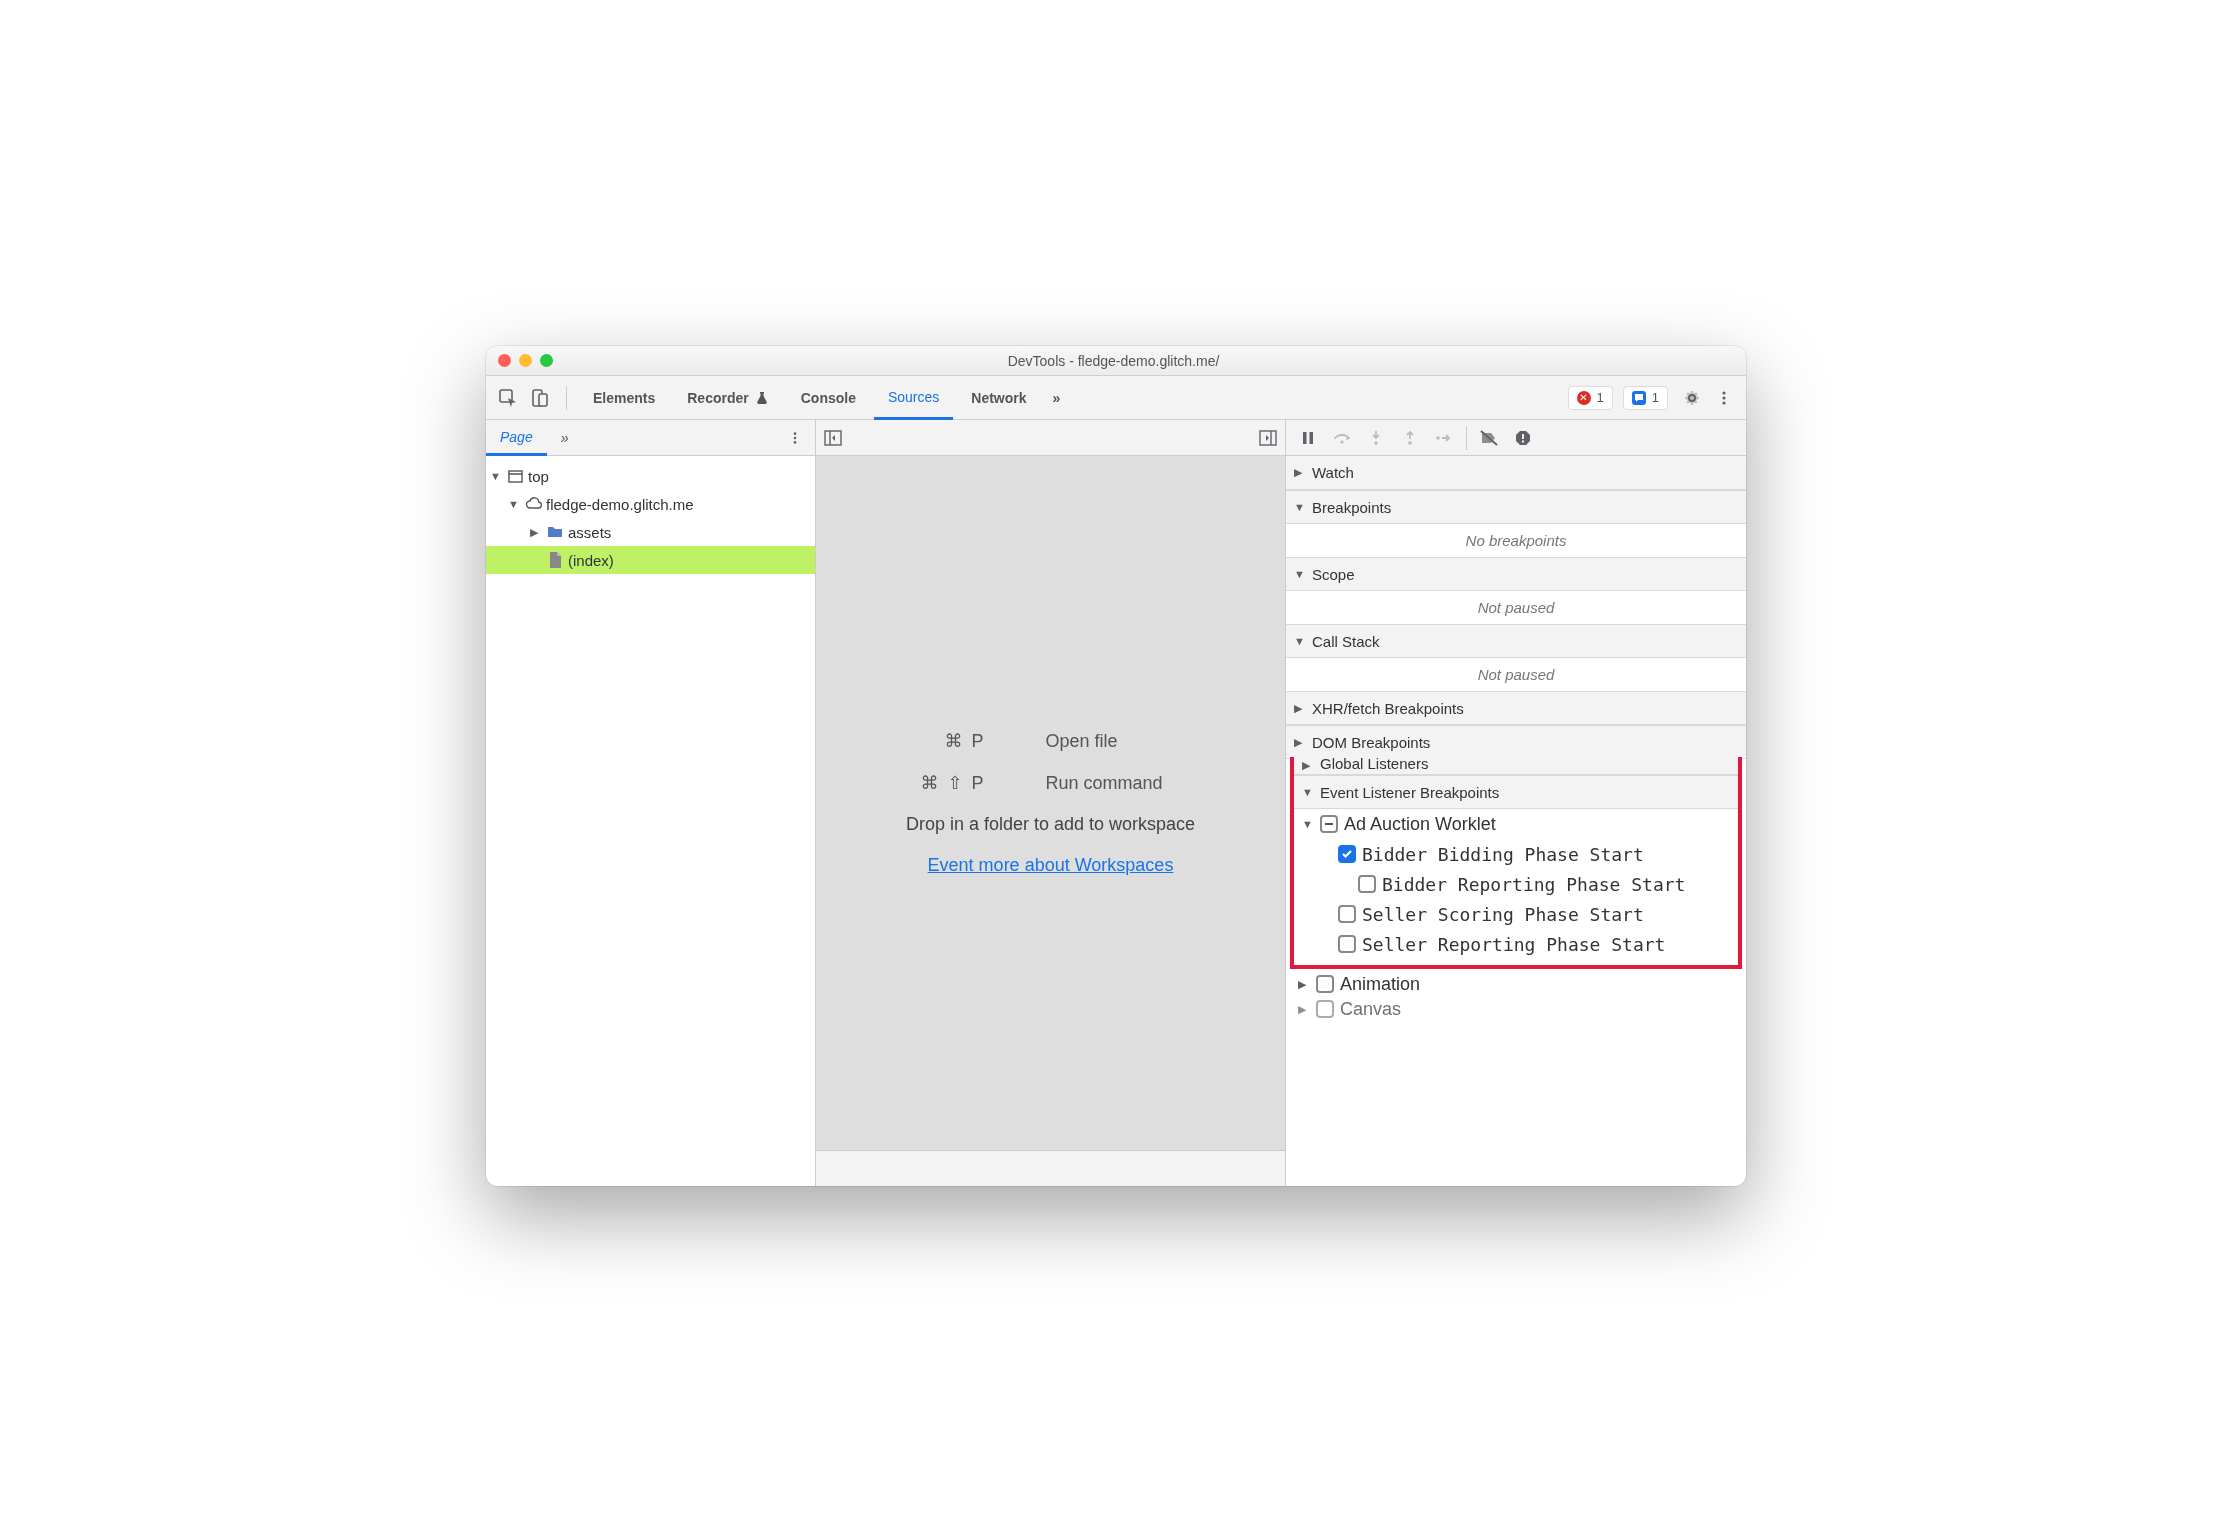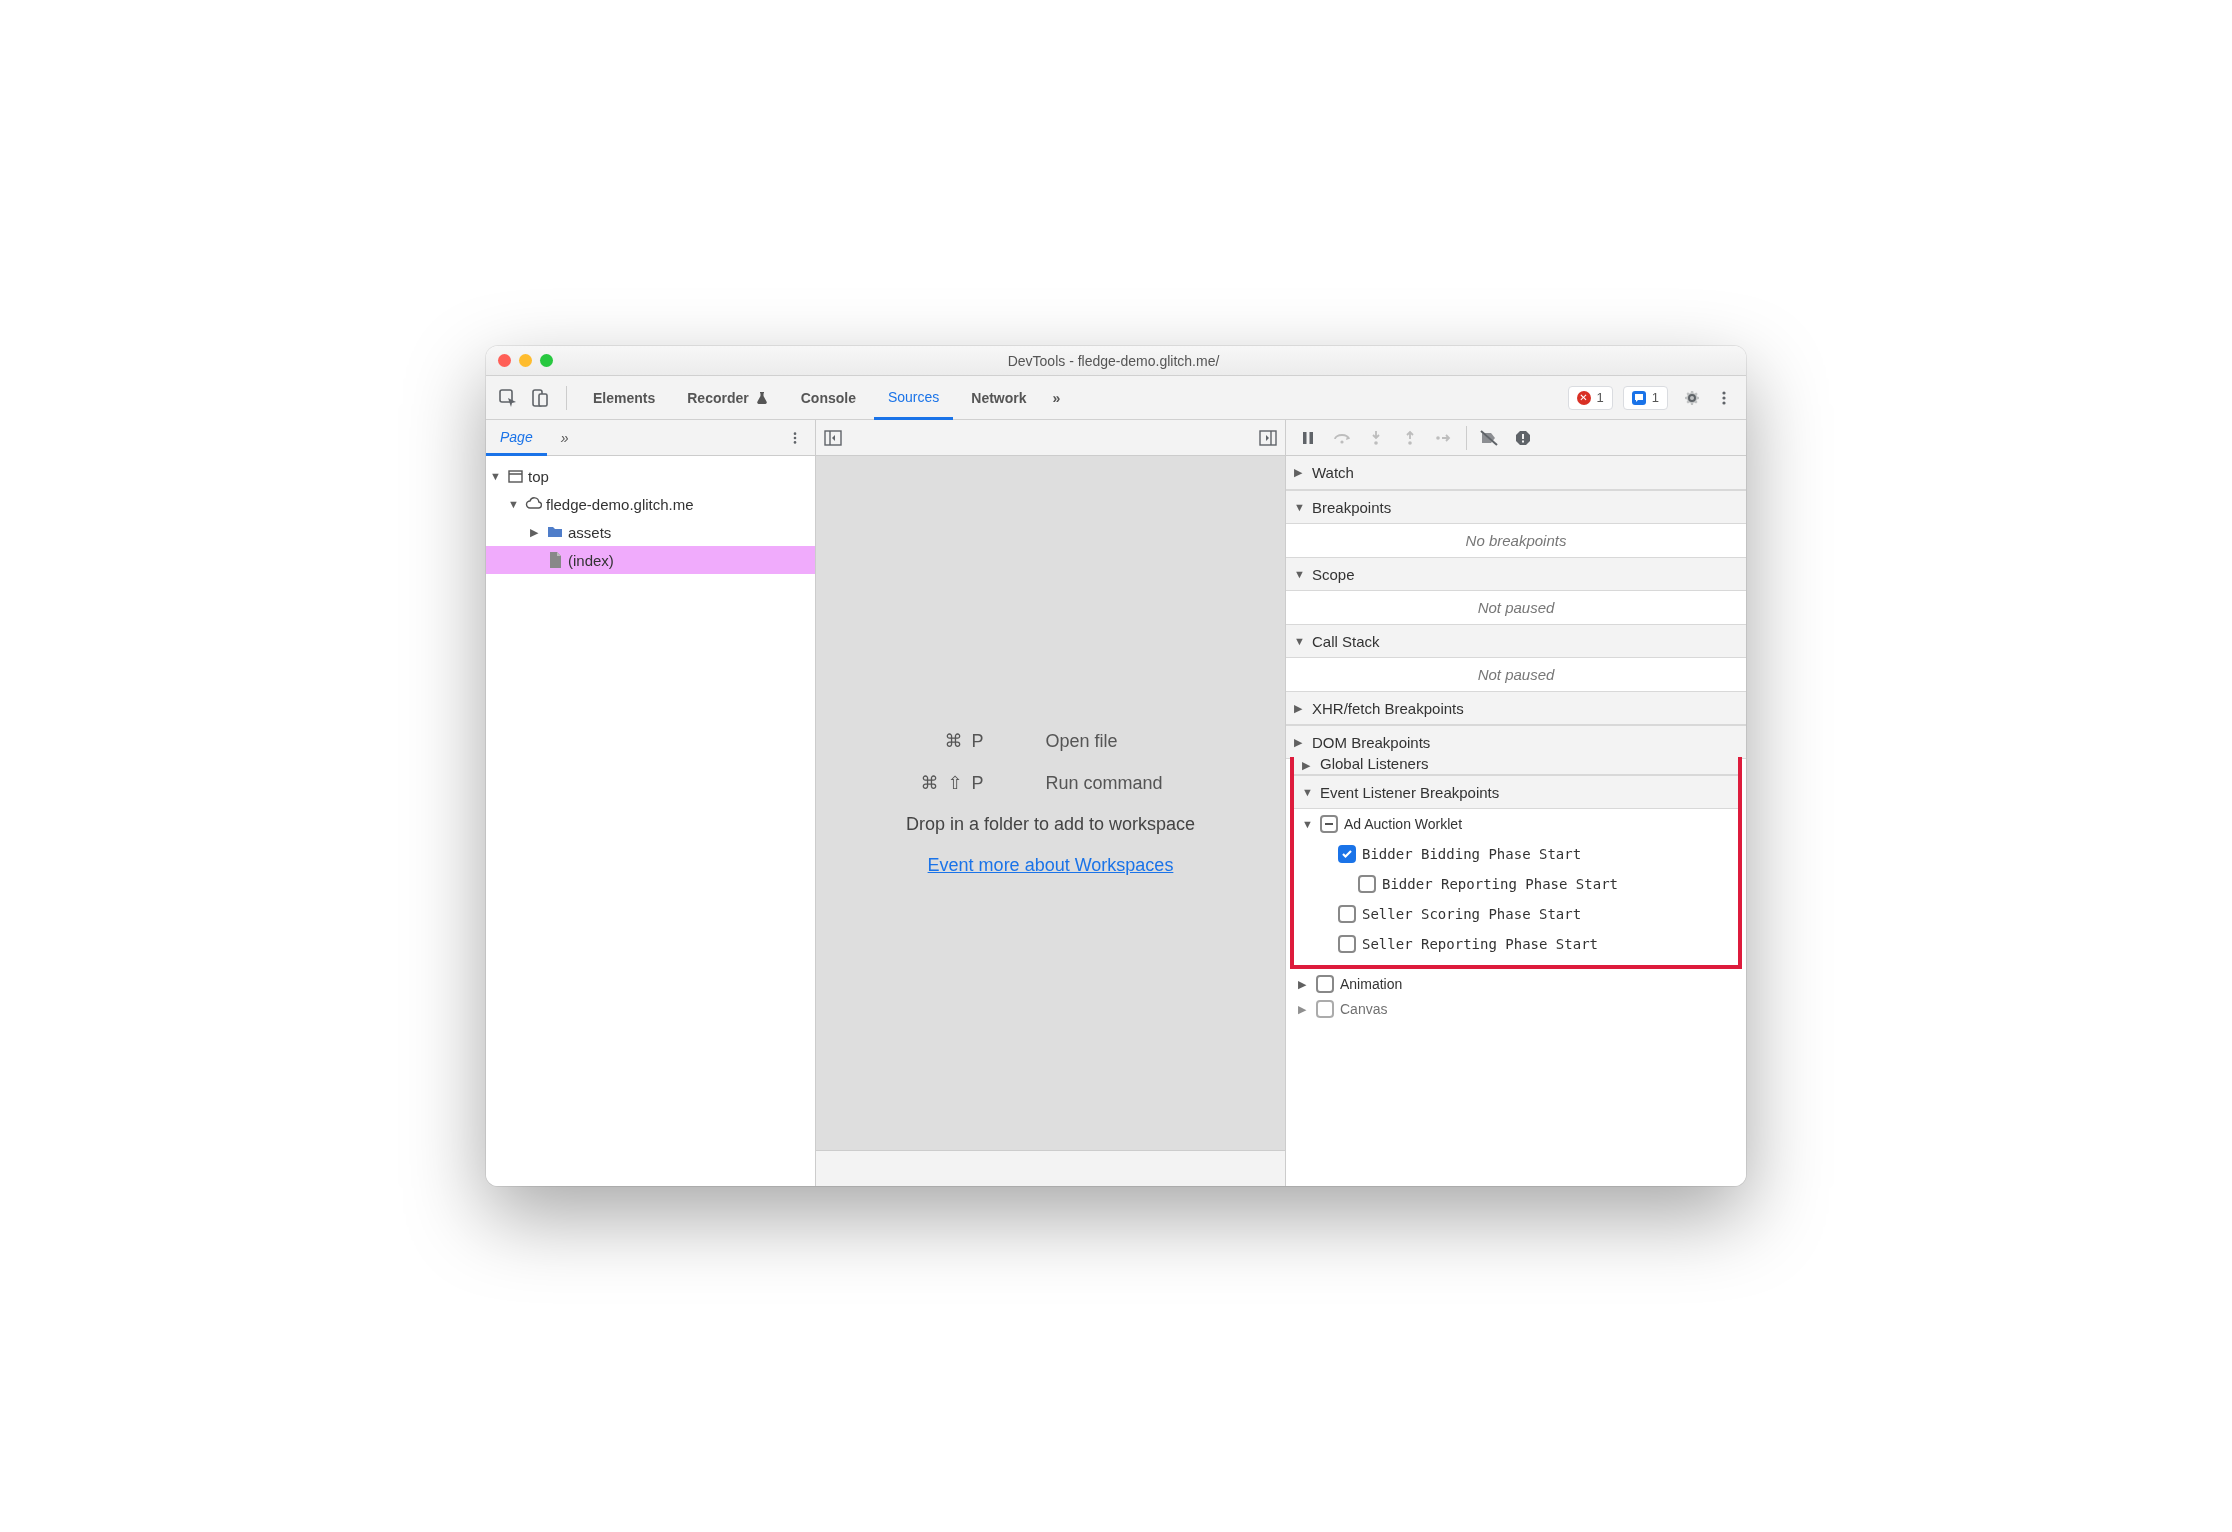--- a/index.html
+++ b/index.html
@@ -66,21 +66,21 @@
   .subtab.active { color:#1a73e8; border-bottom: 3px solid #1a73e8; margin-bottom:-1px;}
   .subbar-mid { flex:0 0 470px; border-right:1px solid #ccc; display:flex; align-items:center; padding: 0 8px; justify-content:space-between;}
   .subbar-right { flex:1; display:flex; align-items:center; gap:2px; padding:0 6px;}
   .dbg-icon { width:32px; height:28px; display:flex; align-items:center; justify-content:center; color:#5f6368;}
   .dbg-icon.disabled { color:#bdbdbd;}
   
   .main { flex:1; display:flex; overflow:hidden;}
   .panel-left { width:330px; border-right:1px solid #ccc; overflow:auto; background:#fff;}
   .tree { font-size:15px; color:#333; padding:6px 0;}
   .tree-row { display:flex; align-items:center; height:28px; padding-left:4px; gap:4px;}
-  .tree-row.selected { background:#f0abfc;}
+  .tree-row.selected { background:#bef264;}
   .arrow { width:12px; font-size:11px; color:#606060;}
   .ticon { width:18px; height:18px; display:flex; align-items:center; justify-content:center;}
   
   .panel-mid { width:470px; border-right:1px solid #ccc; background:#dedede; display:flex; flex-direction:column;}
   .mid-content { flex:1; display:flex; flex-direction:column; align-items:center; justify-content:center; gap:20px; color:#555; font-size:18px;}
   .kb-row { display:flex; gap:60px; align-items:baseline;}
   .kb-keys { color:#555; letter-spacing:2px; text-align:right; min-width:110px;}
   .kb-label { min-width:180px;}
   .mid-link { color:#1a73e8; text-decoration:underline;}
   .mid-footer { height:36px; border-top:1px solid #ccc; background:#f3f3f3;}
@@ -92,21 +92,21 @@
   }
   .section-header:first-child { border-top:none;}
   .sh-arrow { font-size:11px; color:#606060; width:12px;}
   .section-body { padding:8px; color:#777; font-style:italic; text-align:center;}
   .highlight-box { border:4px solid #dd1b3c; margin:0 4px; padding-bottom:6px;}
   .ev-row { display:flex; align-items:center; height:30px; padding-left:8px; gap:6px;}
   .ev-row .arrow { width:12px;}
   .cbx { width:18px; height:18px; border:2px solid #888; border-radius:4px; display:flex; align-items:center; justify-content:center; background:#fff;}
   .cbx.checked { background:#1a73e8; border-color:#1a73e8; color:#fff;}
   .cbx.minus { color:#555;}
-  .evlabel { font-family: ui-monospace, Menlo, Consolas, monospace; font-size:14px; color:#333;}
+  .evlabel { font-family: ui-monospace, Menlo, Consolas, monospace; font-size:18px; color:#333;}
   .evlabel.normal { font-family: inherit;}
   
   svg { display:block; }
 </style>
 </head>
 <body>
 
 <div class="window">
 
   <div class="titlebar">

